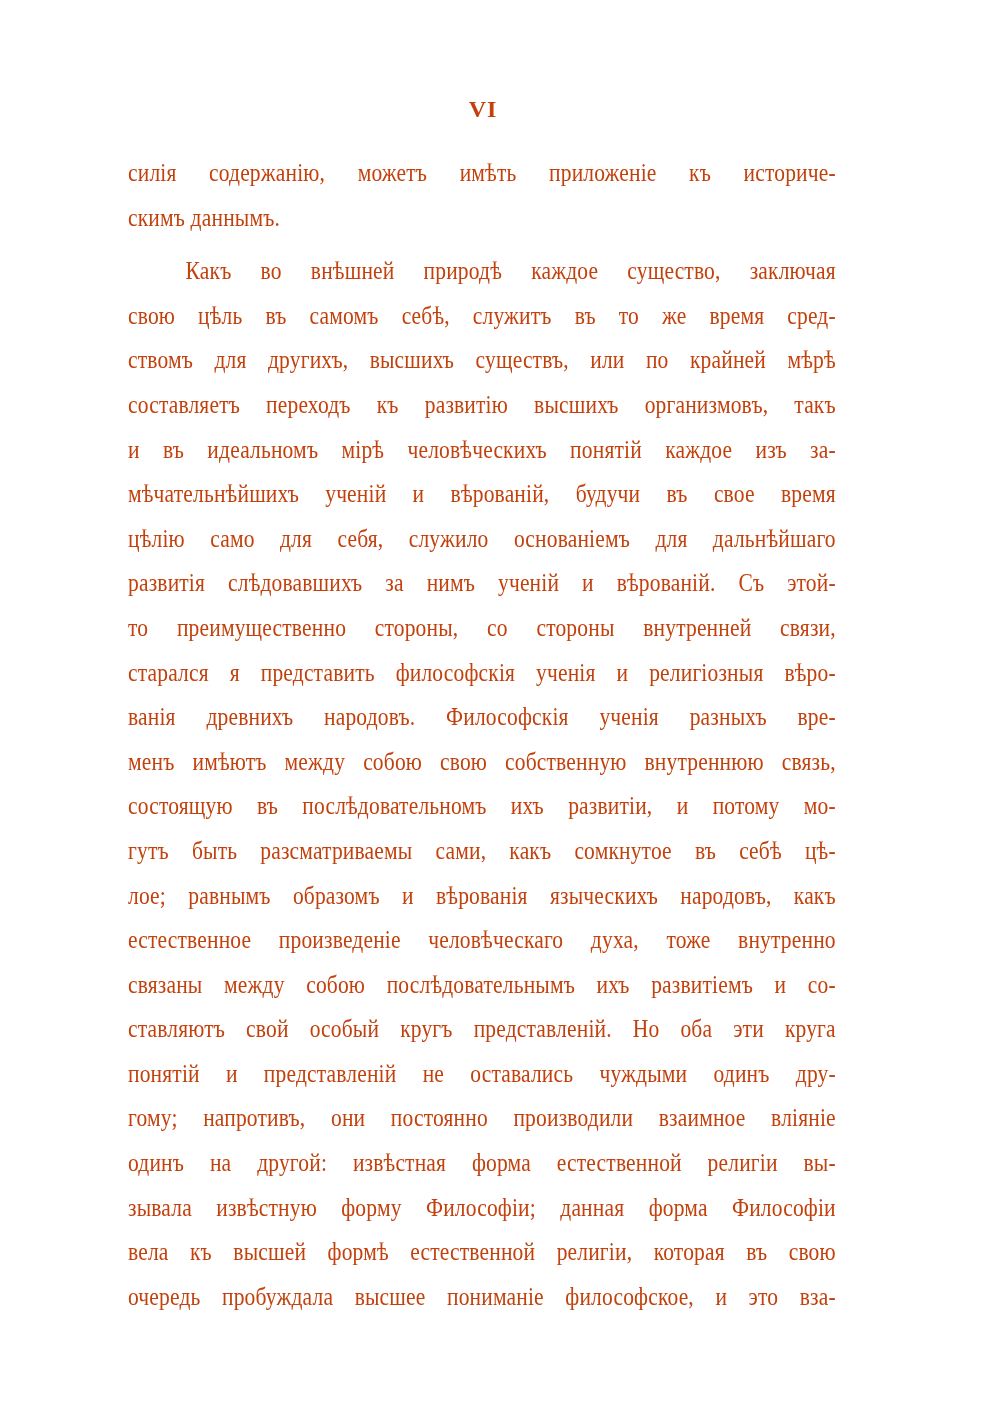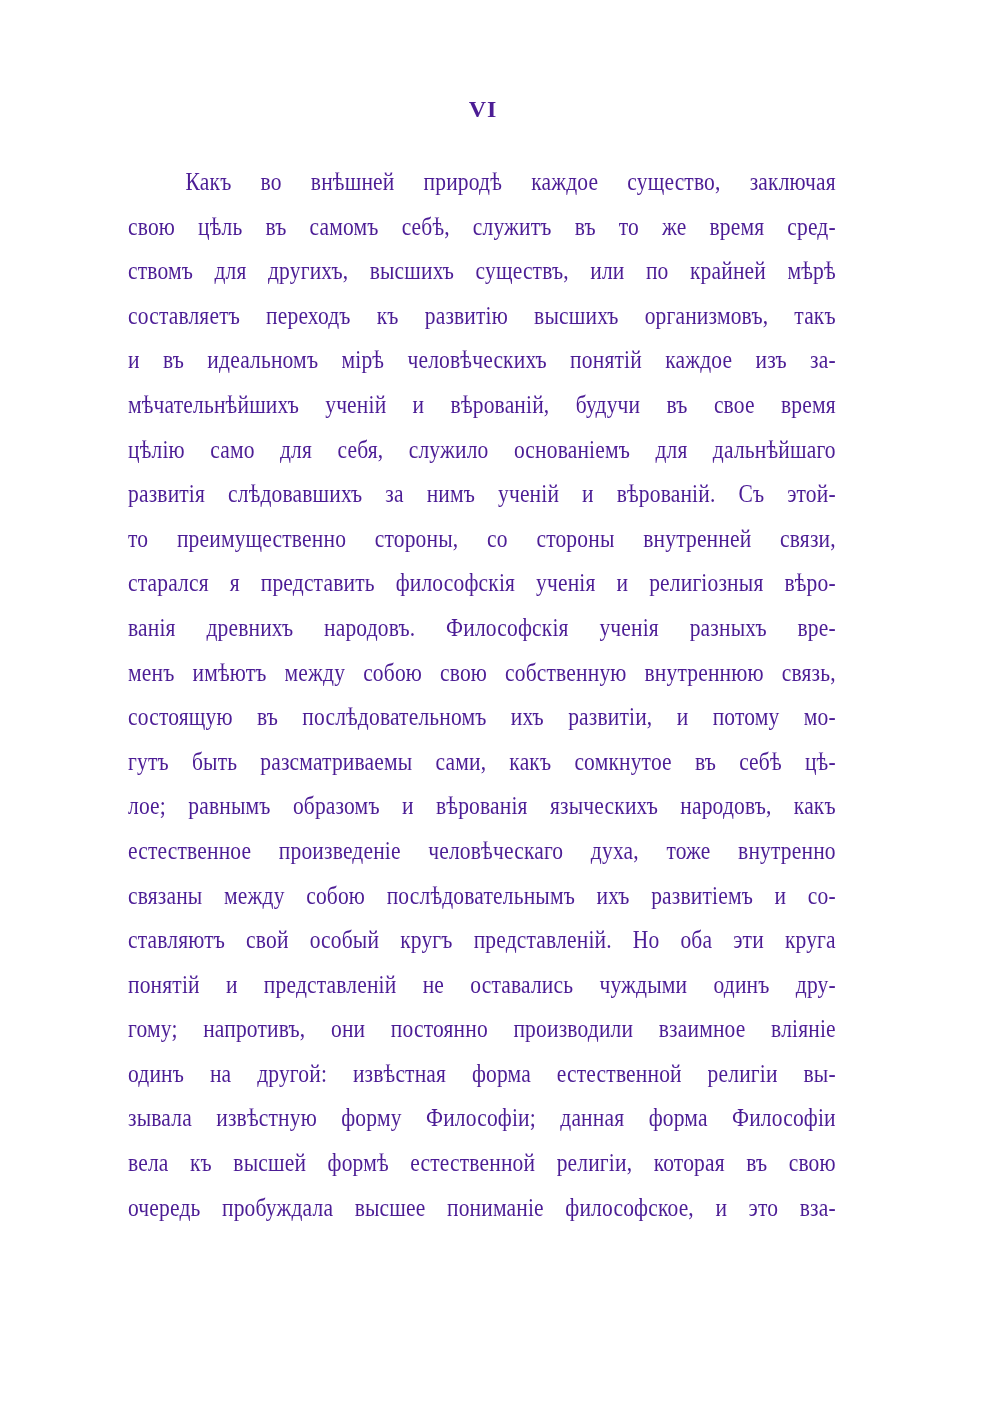--- a/index.html
+++ b/index.html
@@ -1,19 +1,19 @@
 <!DOCTYPE html>
 <html><head>
 <meta charset="utf-8">
 <style>
   html, body { margin: 0; padding: 0; background: #ffffff; }
   body { width: 1000px; height: 1418px; position: relative; overflow: hidden; }
   .page {
     position: absolute; left: 0; top: 0; width: 1000px; height: 1418px;
-    background: #ffffff; color: #4c1d95;
+    background: #ffffff; color: #c2410c;
     font-family: "Liberation Serif", "DejaVu Serif", serif;
   }
   .page-number {
     position: absolute; top: 96px; left: 0; width: 966px; text-align: center;
     font-size: 24px; font-weight: bold; letter-spacing: 1px;
   }
   .text-block {
     position: absolute; left: 128px; top: 151px; width: 708px;
   }
   .line {
@@ -26,20 +26,24 @@
   .line.indent { padding-left: 67px; width: 756px; }
   .para-gap { height: 9px; }
 </style>
 </head>
 <body>
 
 <div class="page">
   <div class="page-number">VI</div>
 
   <div class="text-block">
+    <div>
+      <div class="line">силія содержанію, можетъ имѣть приложеніе къ историче-</div>
+      <div class="line last">скимъ даннымъ.</div>
+    </div>
     <div class="para-gap"></div>
     <div>
       <div class="line indent">Какъ во внѣшней природѣ каждое существо, заключая</div>
       <div class="line">свою цѣль въ самомъ себѣ, служитъ въ то же время сред-</div>
       <div class="line">ствомъ для другихъ, высшихъ существъ, или по крайней мѣрѣ</div>
       <div class="line">составляетъ переходъ къ развитію высшихъ организмовъ, такъ</div>
       <div class="line">и въ идеальномъ мірѣ человѣческихъ понятій каждое изъ за-</div>
       <div class="line">мѣчательнѣйшихъ ученій и вѣрованій, будучи въ свое время</div>
       <div class="line">цѣлію само для себя, служило основаніемъ для дальнѣйшаго</div>
       <div class="line">развитія слѣдовавшихъ за нимъ ученій и вѣрованій. Съ этой-</div>

